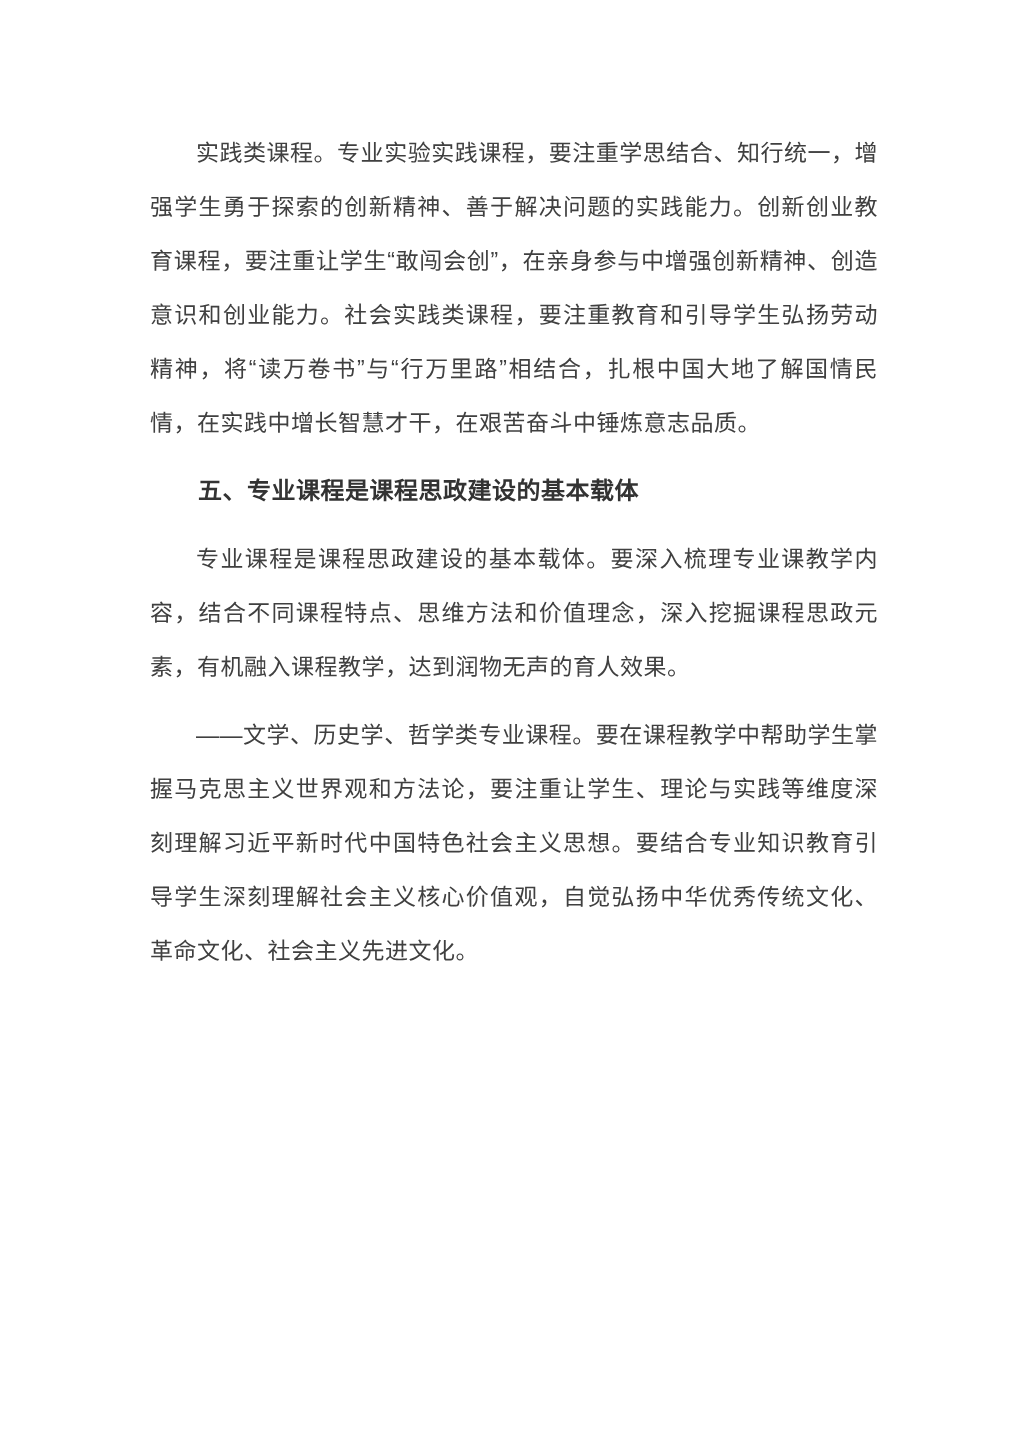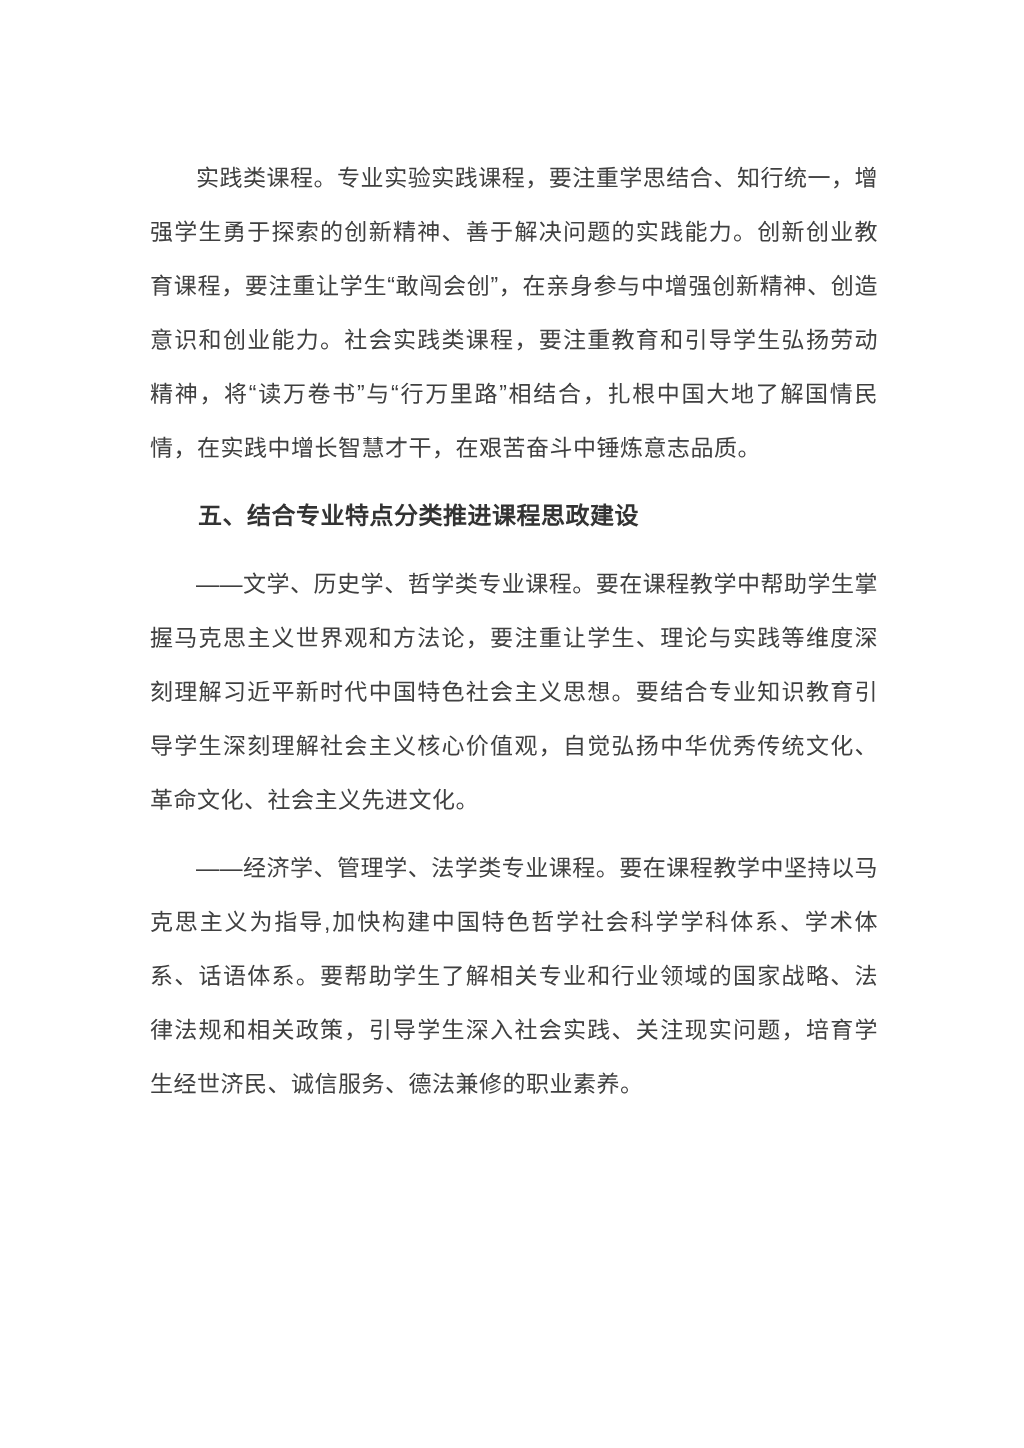--- a/index.html
+++ b/index.html
@@ -10,21 +10,20 @@
   body {
     width: 1024px;
     height: 1448px;
     overflow: hidden;
     font-family: "Liberation Sans", "DejaVu Sans", sans-serif;
   }
   .doc {
     box-sizing: border-box;
     width: 1024px;
     padding: 126px 146px 0 150px;
-    margin-top: 25px;
   }
   .para {
     font-size: 23px;
     line-height: 54px;
     color: #404040;
     text-align: justify;
     text-indent: 2em;
     margin: 0 0 14px 0;
     letter-spacing: 0.5px;
   }
@@ -37,19 +36,19 @@
     margin: 0 0 14px 0;
     letter-spacing: 0.5px;
   }
 </style>
 </head>
 <body>
 
 <div class="doc">
   <p class="para">实践类课程。专业实验实践课程，要注重学思结合、知行统一，增强学生勇于探索的创新精神、善于解决问题的实践能力。创新创业教育课程，要注重让学生“敢闯会创”，在亲身参与中增强创新精神、创造意识和创业能力。社会实践类课程，要注重教育和引导学生弘扬劳动精神，将“读万卷书”与“行万里路”相结合，扎根中国大地了解国情民情，在实践中增长智慧才干，在艰苦奋斗中锤炼意志品质。</p>
 
-  <h2 class="heading">五、结合专业特点分类推进课程思政建设</h2>
+  <h2 class="heading">五、专业课程是课程思政建设的基本载体</h2>
 
+  <p class="para">专业课程是课程思政建设的基本载体。要深入梳理专业课教学内容，结合不同课程特点、思维方法和价值理念，深入挖掘课程思政元素，有机融入课程教学，达到润物无声的育人效果。</p>
 
   <p class="para">——文学、历史学、哲学类专业课程。要在课程教学中帮助学生掌握马克思主义世界观和方法论，要注重让学生、理论与实践等维度深刻理解习近平新时代中国特色社会主义思想。要结合专业知识教育引导学生深刻理解社会主义核心价值观，自觉弘扬中华优秀传统文化、革命文化、社会主义先进文化。</p>
 
-  <p class="para">——经济学、管理学、法学类专业课程。要在课程教学中坚持以马克思主义为指导,加快构建中国特色哲学社会科学学科体系、学术体系、话语体系。要帮助学生了解相关专业和行业领域的国家战略、法律法规和相关政策，引导学生深入社会实践、关注现实问题，培育学生经世济民、诚信服务、德法兼修的职业素养。</p>
 </div>
 
 </body></html>

